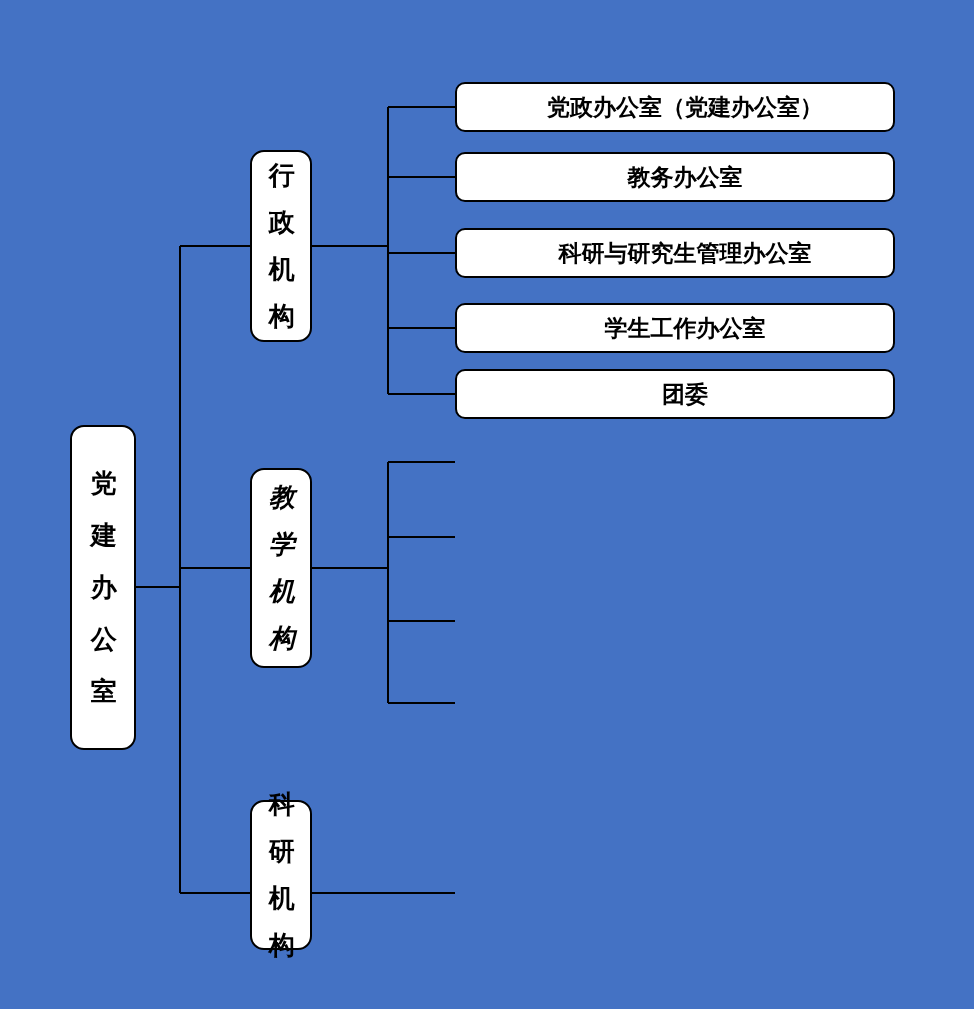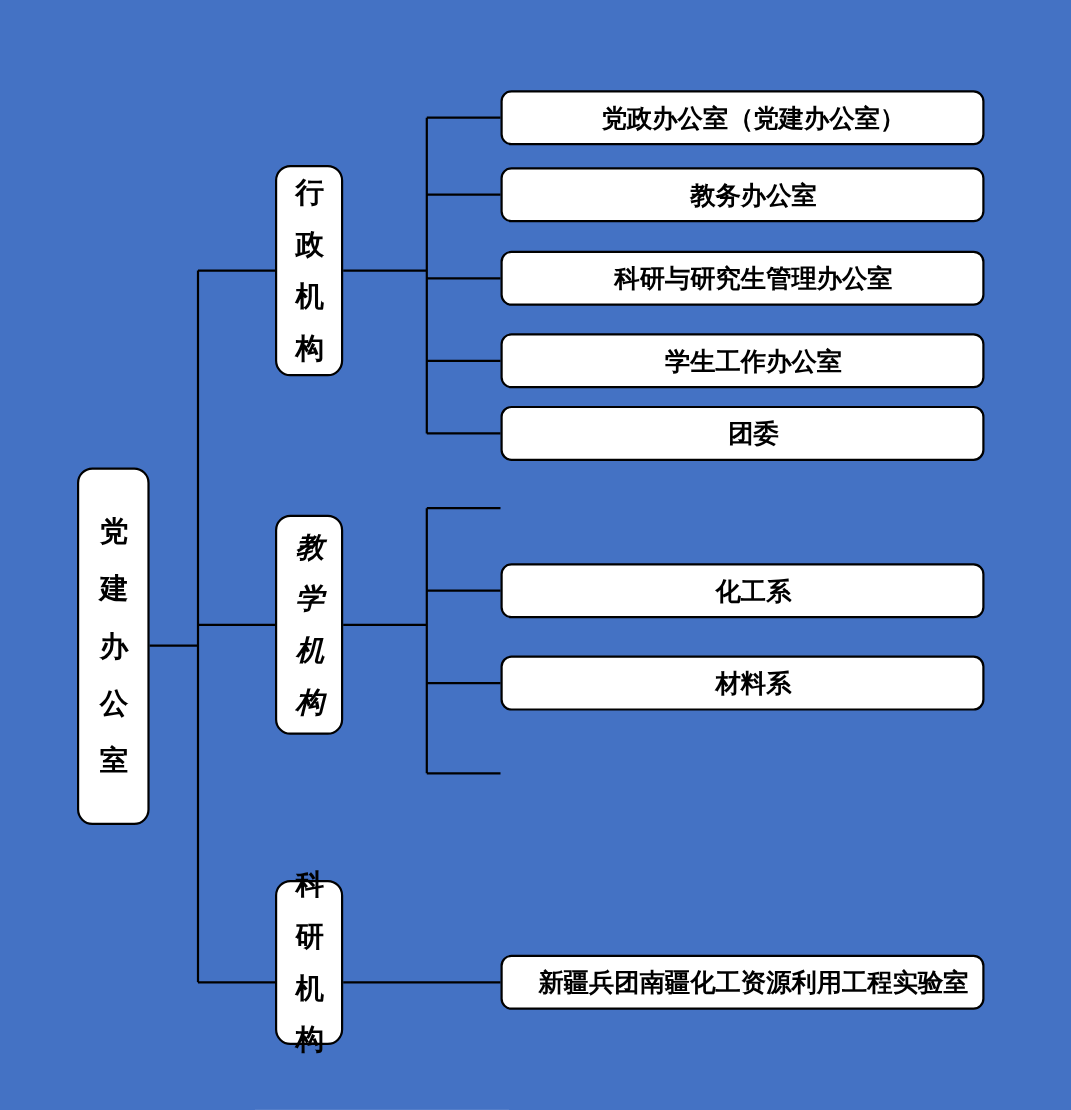--- a/index.html
+++ b/index.html
@@ -111,24 +111,15 @@
   <div class="node leaf" style="top:228px">
     <span>科研与研究生管理办公室</span>
   </div>
   <div class="node leaf" style="top:303px">
     <span>学生工作办公室</span>
   </div>
   <div class="node leaf" style="top:369px">
     <span>团委</span>
   </div>
 
-  <div class="node leaf" style="top:512px">
-    <span>化工系</span>
-  </div>
-  <div class="node leaf" style="top:596px">
-    <span>材料系</span>
-  </div>
 
-  <div class="node leaf" style="top:868px">
-    <span>新疆兵团南疆化工资源利用工程实验室</span>
-  </div>
 
 </div>
 
 </body></html>

